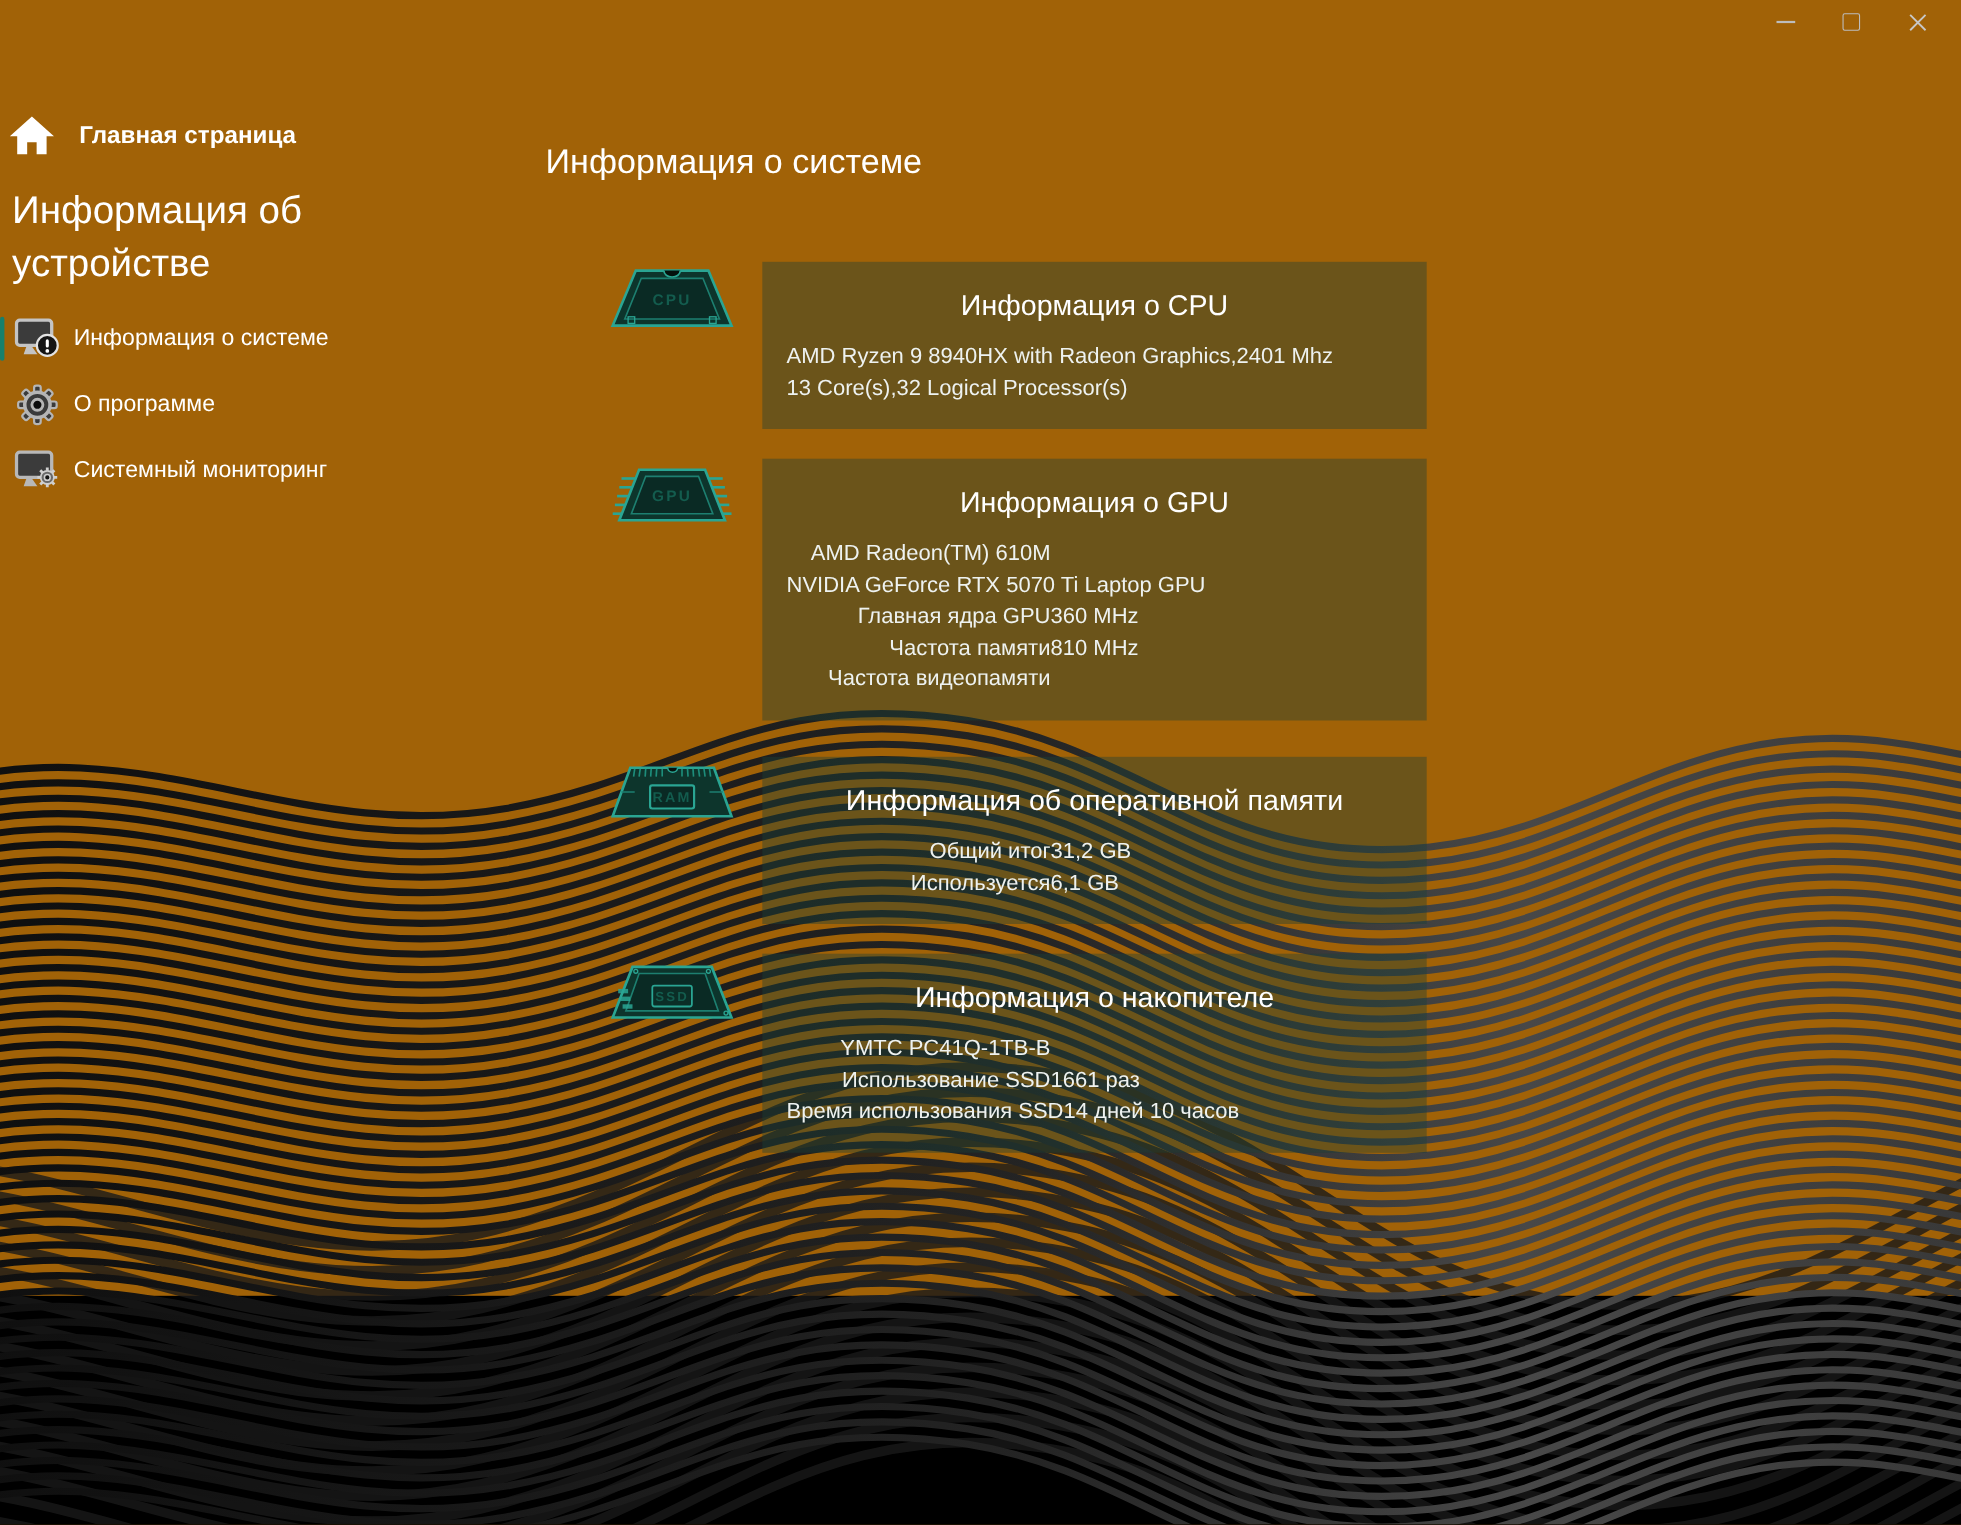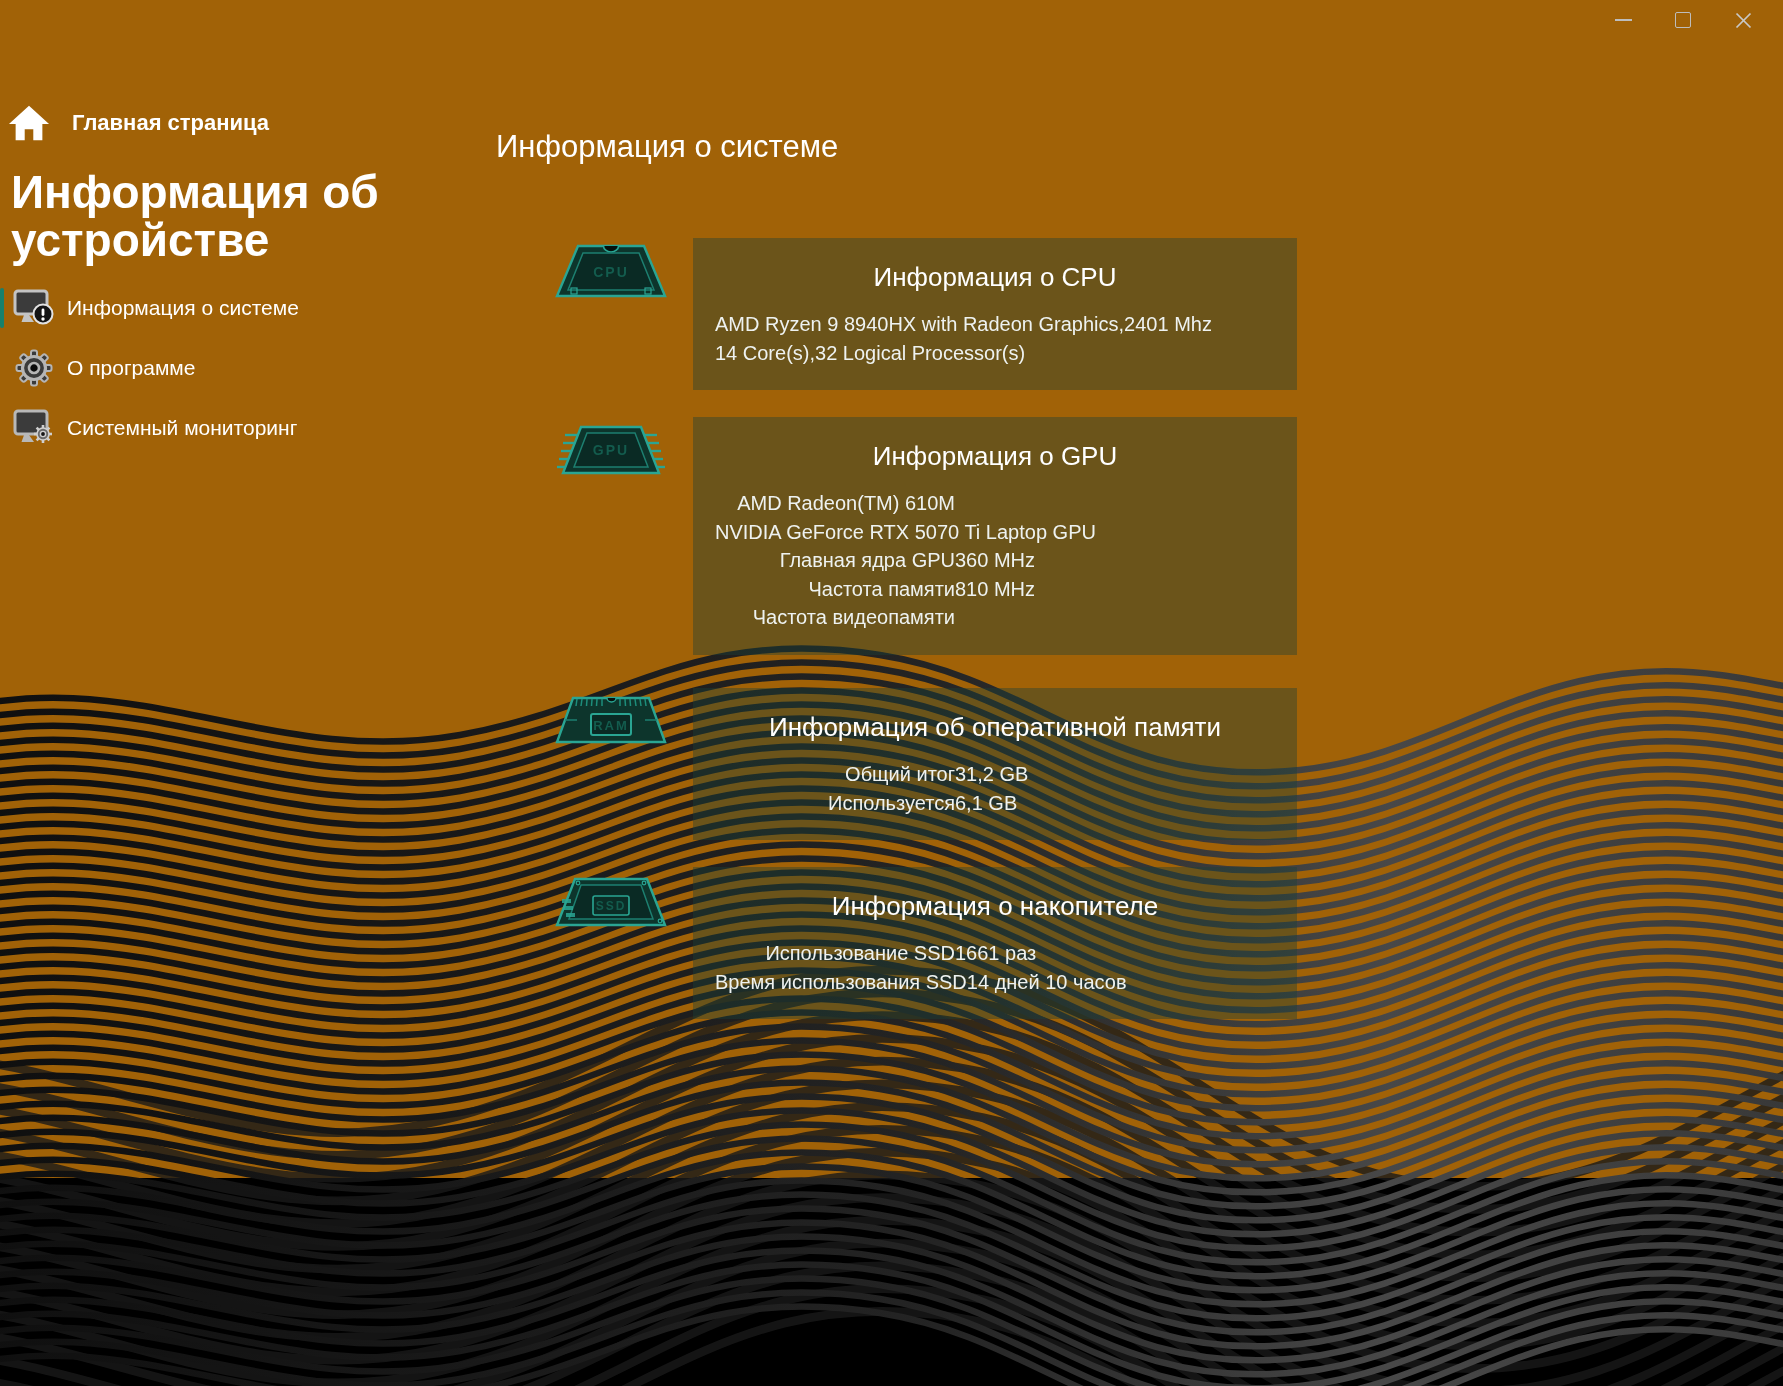--- a/index.html
+++ b/index.html
@@ -13,21 +13,21 @@
   .titlebar{position:absolute;top:0;left:0;width:1783px;height:40px;z-index:3;}
   .winbtns{position:absolute;right:10px;top:0;height:40px;display:flex;align-items:center;}
   .winbtn{width:60px;height:34px;display:flex;align-items:center;justify-content:center;background:transparent;border:none;cursor:pointer;}
   .glyph-min{width:17px;height:2px;background:#bdbdbd;}
   .glyph-max{width:14px;height:14px;border:1.6px solid #bdbdbd;border-radius:2px;}
 
   
   .sidebar{position:absolute;left:0;top:0;width:430px;z-index:2;color:#fff;}
   .home-row{position:absolute;left:8px;top:104px;display:flex;align-items:center;gap:22px;cursor:pointer;}
   .home-label{font-size:22px;font-weight:700;color:#fff;}
-  .section-title{position:absolute;left:11px;top:168px;font-size:46px;font-weight:700;line-height:48px;color:#fff;}
+  .section-title{position:absolute;left:11px;top:168px;font-size:35px;font-weight:400;line-height:48px;color:#fff;}
   .nav{position:absolute;left:0;top:284px;width:430px;}
   .nav-item{position:relative;height:48px;margin-bottom:12px;display:flex;align-items:center;cursor:pointer;}
   .nav-item .ind{position:absolute;left:0;top:4px;width:4px;height:40px;border-radius:2px;background:transparent;}
   .nav-item.active .ind{background:#17806c;}
   .nav-icon{width:42px;height:38px;margin-left:13px;flex-shrink:0;}
   .nav-label{margin-left:12px;font-size:21px;color:#fff;}
 
   
   .main{position:absolute;left:0;top:0;width:1783px;z-index:1;}
   .page-title{position:absolute;left:496px;top:108px;font-size:31px;font-weight:400;color:#fff;}
@@ -230,21 +230,21 @@
       <rect x="94" y="46" width="6" height="6" fill="none" stroke="#2aa593" stroke-width="1.2"></rect>
       <text x="60" y="35" text-anchor="middle" font-size="14" fill="#135c4e">CPU</text>
     </svg>
     <div class="card">
       <h2 class="card-title">Информация о CPU</h2>
       <div class="line">
         <span class="lbl">AMD Ryzen 9 8940HX with Radeon Graphics,2401 Mhz</span>
         <span class="val"></span>
       </div>
       <div class="line">
-        <span class="lbl">14 Core(s),32 Logical Processor(s)</span>
+        <span class="lbl">13 Core(s),32 Logical Processor(s)</span>
         <span class="val"></span>
       </div>
     </div>
   </div>
 
   <div class="row row-gpu">
     <svg class="chip" viewBox="0 0 120 58">
       <g stroke="#2aa593" stroke-width="2.4">
         <line x1="14" y1="14" x2="27" y2="14"></line>
             <line x1="12" y1="22" x2="25" y2="22"></line>
@@ -332,20 +332,24 @@
       </g>
       <circle cx="27" cy="10" r="1.8" fill="none" stroke="#2aa593" stroke-width="1.2"></circle>
       <circle cx="93" cy="10" r="1.8" fill="none" stroke="#2aa593" stroke-width="1.2"></circle>
       <circle cx="109" cy="48" r="1.8" fill="none" stroke="#2aa593" stroke-width="1.2"></circle>
       <rect x="42" y="23" width="36" height="19" rx="2" fill="#0b2e27" stroke="#2aa593" stroke-width="1.6"></rect>
       <text x="60" y="37" text-anchor="middle" font-size="12" fill="#135c4e">SSD</text>
     </svg>
     <div class="card">
       <h2 class="card-title">Информация о накопителе</h2>
       <div class="line">
+        <span class="lbl">YMTC PC41Q-1TB-B</span>
+        <span class="val"></span>
+      </div>
+      <div class="line">
         <span class="lbl">Использование SSD</span>
         <span class="val">1661 раз</span>
       </div>
       <div class="line">
         <span class="lbl">Время использования SSD</span>
         <span class="val">14 дней 10 часов</span>
       </div>
     </div>
   </div>
 </div>

